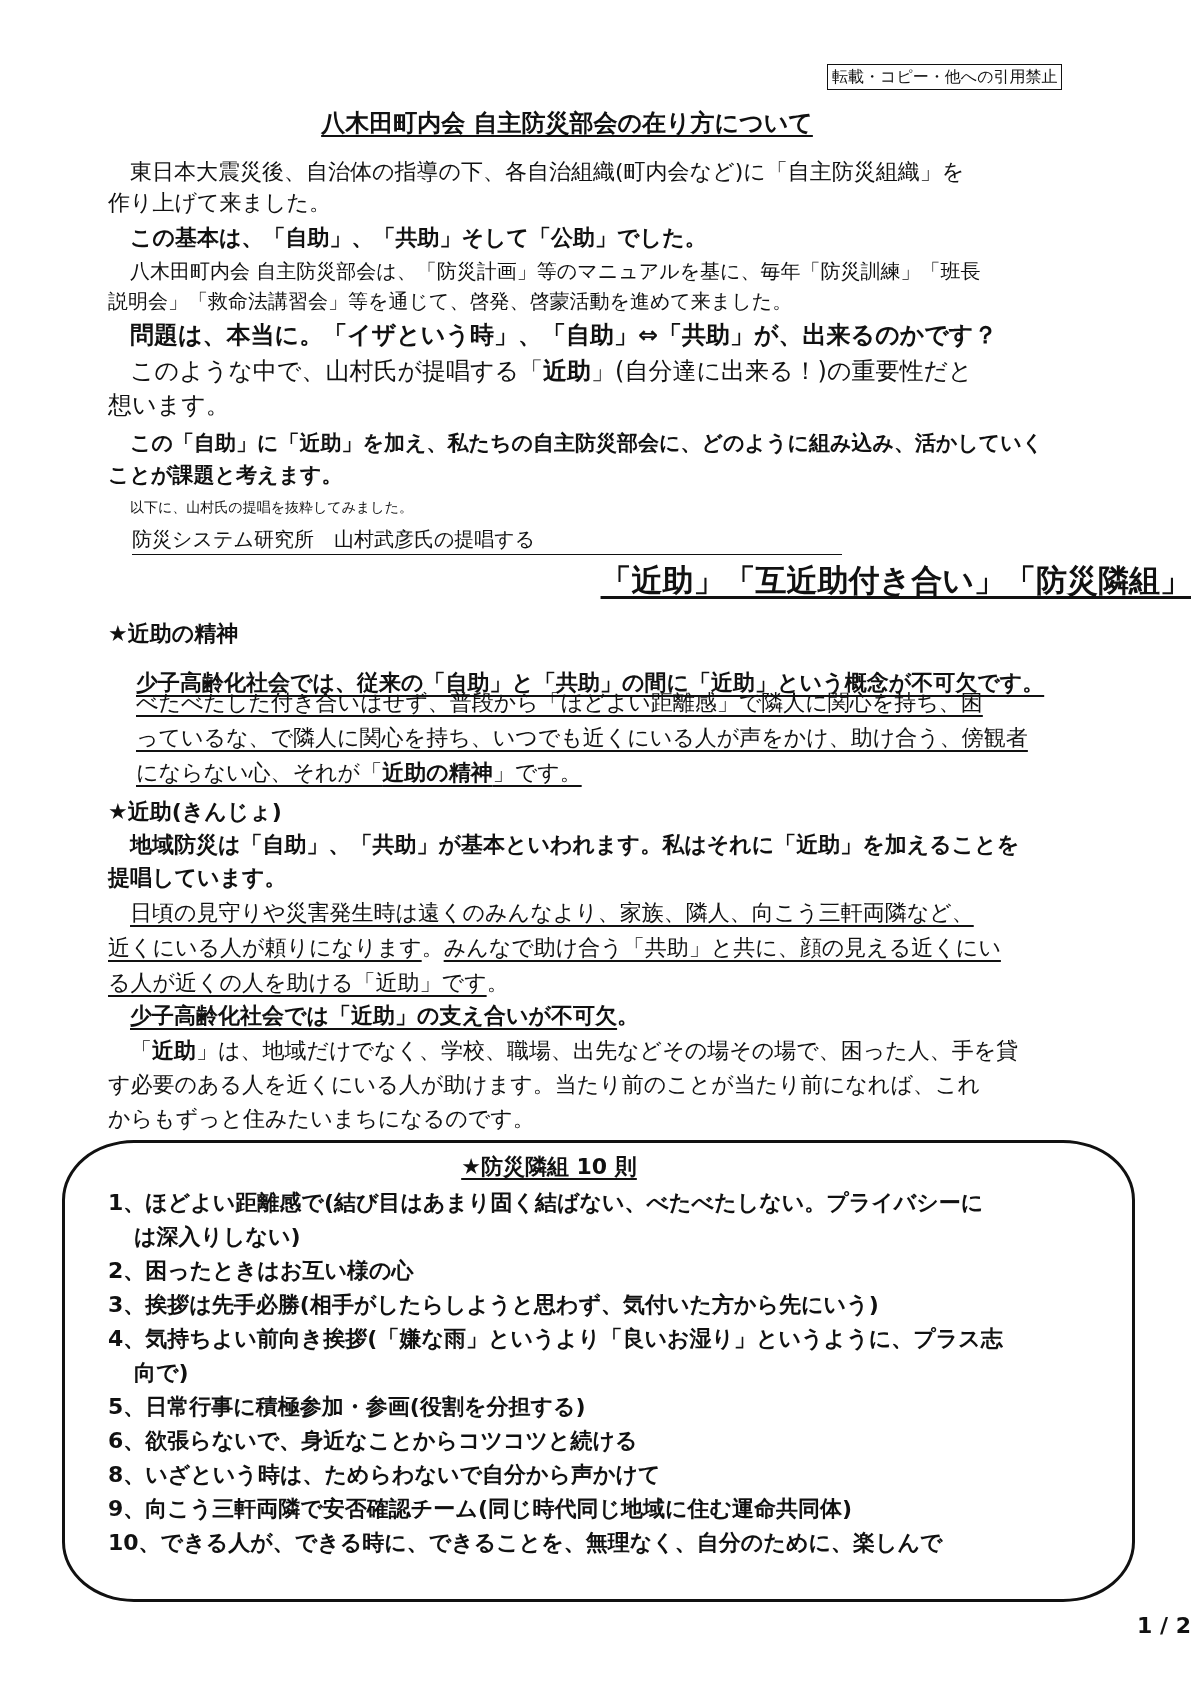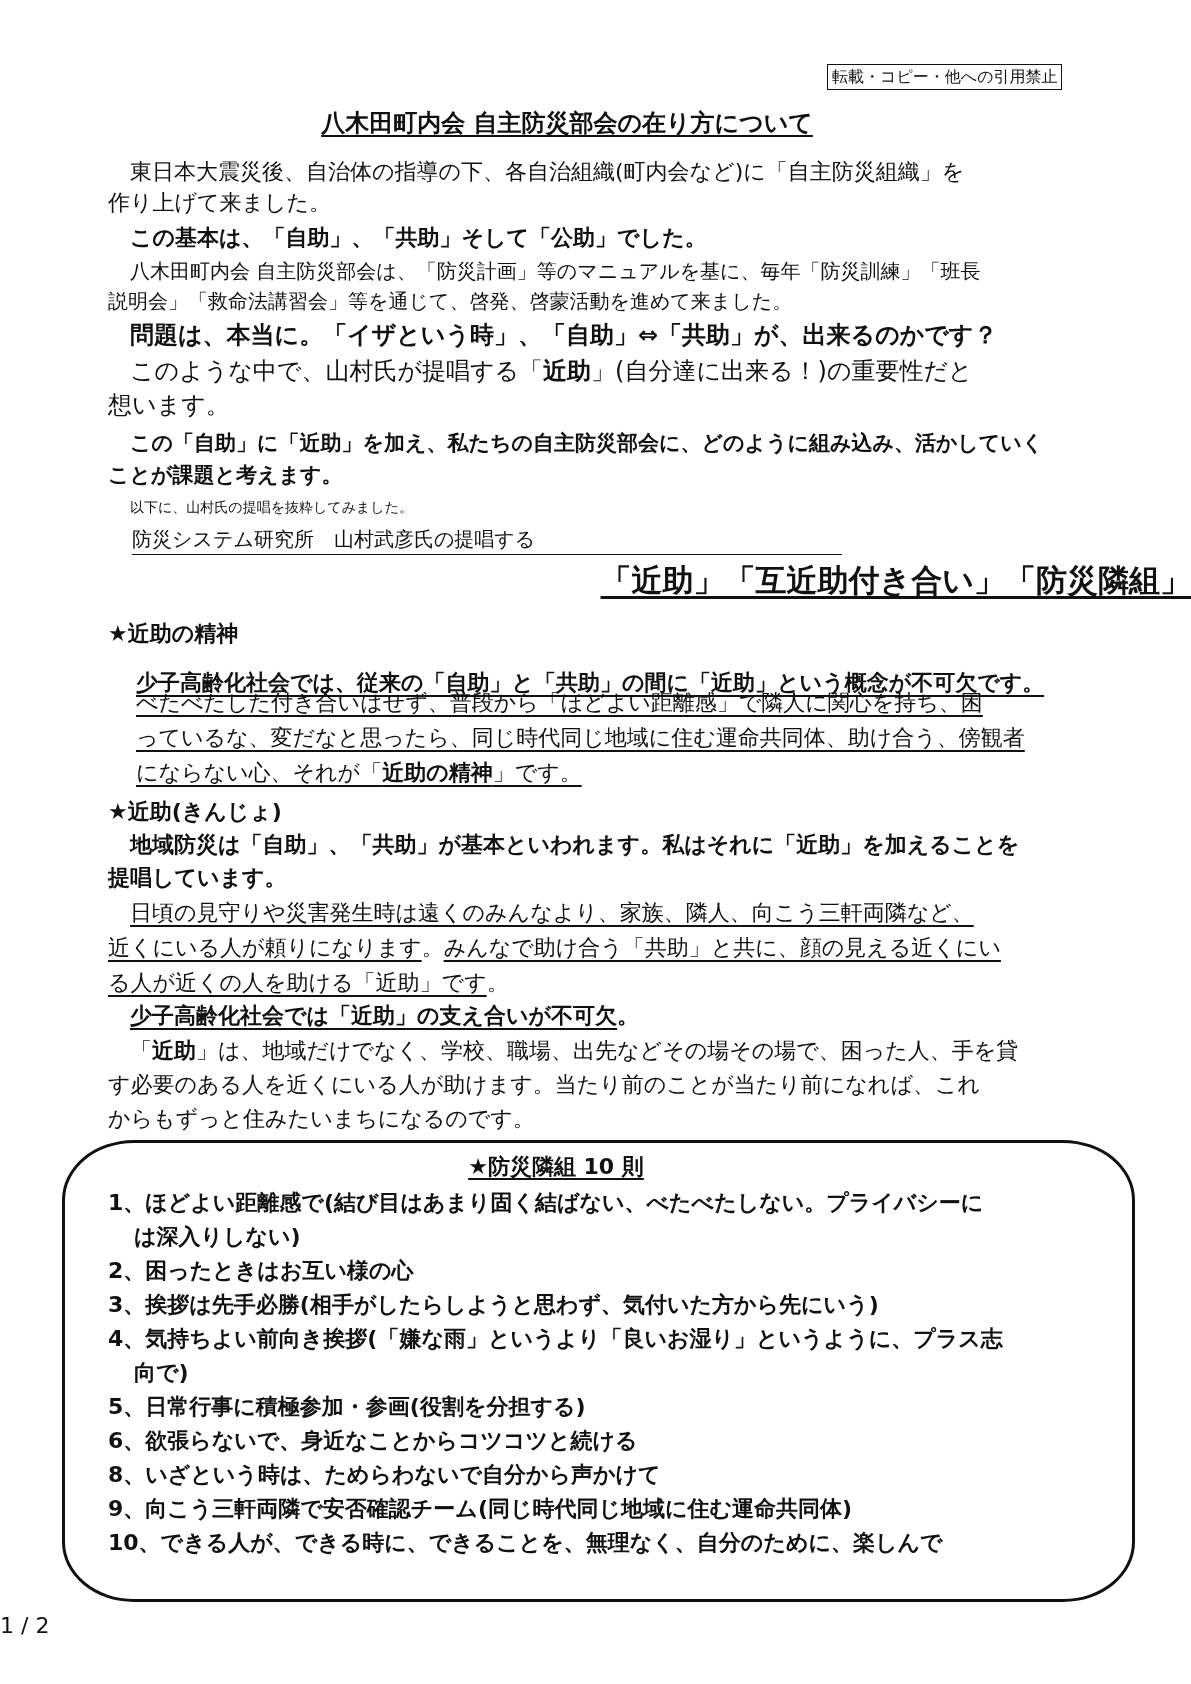--- a/index.html
+++ b/index.html
@@ -96,21 +96,21 @@
       left: 62px;
       top: 1140px;
       width: 1073px;
       height: 462px;
       border: 3px solid #111;
       border-radius: 72px 72px 72px 72px / 60px 60px 60px 60px;
       box-sizing: border-box;
     }
     .rules-title {
       position: absolute;
-      left: 13px;
+      left: 6px;
       width: 1086px;
       top: 1152px;
       text-align: center;
       font-size: 22px;
       font-weight: bold;
       line-height: 30px;
     }
     .rules-title span {
       text-decoration: underline;
       text-decoration-thickness: 1.5px;
@@ -125,23 +125,23 @@
       font-weight: bold;
       line-height: 34px;
     }
     .rule { white-space: nowrap; }
     .rule-cont { padding-left: 26px; white-space: nowrap; }
     .page-num {
       position: absolute;
       left: 0;
       width: 1191px;
       top: 1612px;
-      text-align: left;
-      font-size: 22px;
-      font-weight: normal;
+      text-align: right;
+      font-size: 22px;
+      font-weight: bold;
       line-height: 28px;
     }
   </style>
 </head>
 <body>
 
 <div class="page">
 
   <div class="notice">転載・コピー・他への引用禁止</div>
 
@@ -166,21 +166,21 @@
   <div class="src-line" style="font-size:20px;">防災システム研究所　山村武彦氏の提唱する</div>
 
   <div class="subtitle">
     <span>「近助」「互近助付き合い」「防災隣組」</span>
   </div>
 
   <div class="body-text" style="top:0;">
     <div class="line b" style="top:618px;">★近助の精神</div>
     <div class="line ind2 b u" style="top:651px;margin-top:16px;">少子高齢化社会では、従来の「自助」と「共助」の間に「近助」という概念が不可欠です。</div>
     <div class="line ind2 u" style="top:687px;">べたべたした付き合いはせず、普段から「ほどよい距離感」で隣人に関心を持ち、困</div>
-    <div class="line ind2 u" style="top:722px;">っているな、変だなと思ったら、同じ時代同じ地域に住む運命共同体、助け合う、傍観者</div>
+    <div class="line ind2 u" style="top:722px;">っているな、で隣人に関心を持ち、いつでも近くにいる人が声をかけ、助け合う、傍観者</div>
     <div class="line ind2 u" style="top:757px;"><span>にならない心、それが「</span><span class="b">近助の精神</span><span>」です。</span></div>
   </div>
 
   <div class="body-text" style="top:0;">
     <div class="line b" style="top:796px;">★近助(きんじょ)</div>
     <div class="line ind1 b" style="top:829px;">地域防災は「自助」、「共助」が基本といわれます。私はそれに「近助」を加えることを</div>
     <div class="line b" style="top:862px;">提唱しています。</div>
     <div class="line ind1" style="top:897px;"><span class="u">日頃の見守りや災害発生時は遠くのみんなより、家族、隣人、向こう三軒両隣など、</span></div>
     <div class="line" style="top:932px;"><span class="u">近くにいる人が頼りになります</span><span>。</span><span class="u">みんなで助け合う「共助」と共に、顔の見える近くにい</span></div>
     <div class="line" style="top:967px;"><span class="u">る人が近くの人を助ける「近助」です</span><span>。</span></div>

